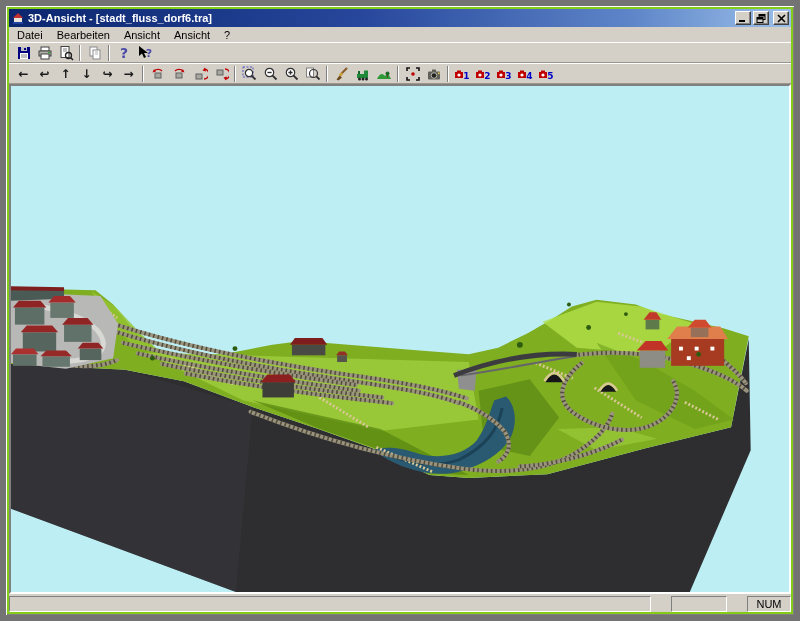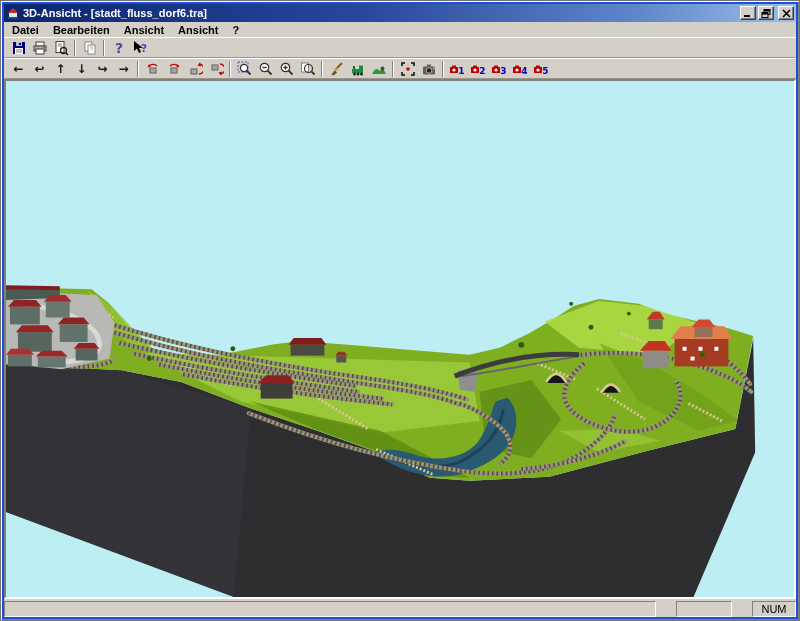--- a/index.html
+++ b/index.html
@@ -1,22 +1,22 @@
 <!DOCTYPE html>
 <html><head>
 <meta charset="utf-8">
 <style>
   * { box-sizing: border-box; }
   html,body { margin:0; padding:0; background:#ffffff; }
   body { font-family:"Liberation Sans", sans-serif; }
 
   .window {
     width:800px; height:621px;
-    background:#1d4ed8;
-    border:1px solid #737373;
+    background:#84cc16;
+    border:6px solid #737373;
     box-shadow: inset 1px 1px 0 #ffffff, inset -1px -1px 0 #808080;
     padding:3px;
     display:flex; flex-direction:column;
     position:relative;
   }
 
   
   .titlebar {
     height:18px; flex:0 0 18px;
     background:linear-gradient(90deg,#0b266e 0%,#27479c 45%,#5f86c9 80%,#9cc0ea 100%);
@@ -33,21 +33,21 @@
     box-shadow: inset -1px -1px 0 #808080;
     display:flex; align-items:center; justify-content:center;
   }
   .winbtn.close { margin-left:2px; }
 
   
   .menubar {
     height:15px; flex:0 0 15px;
     display:flex; align-items:flex-end;
     padding-left:1px; background:#d4d0c8;
-    font-size:11px; color:#000;font-weight:bold;
+    font-size:11px; color:#000;
   }
   .menu-item { padding:1px 7px; cursor:default; }
 
   
   .toolbar {
     height:21px; flex:0 0 21px;
     display:flex; align-items:center;
     background:#d4d0c8;
     border-top:1px solid #ffffff;
     border-bottom:1px solid #9a968c;

